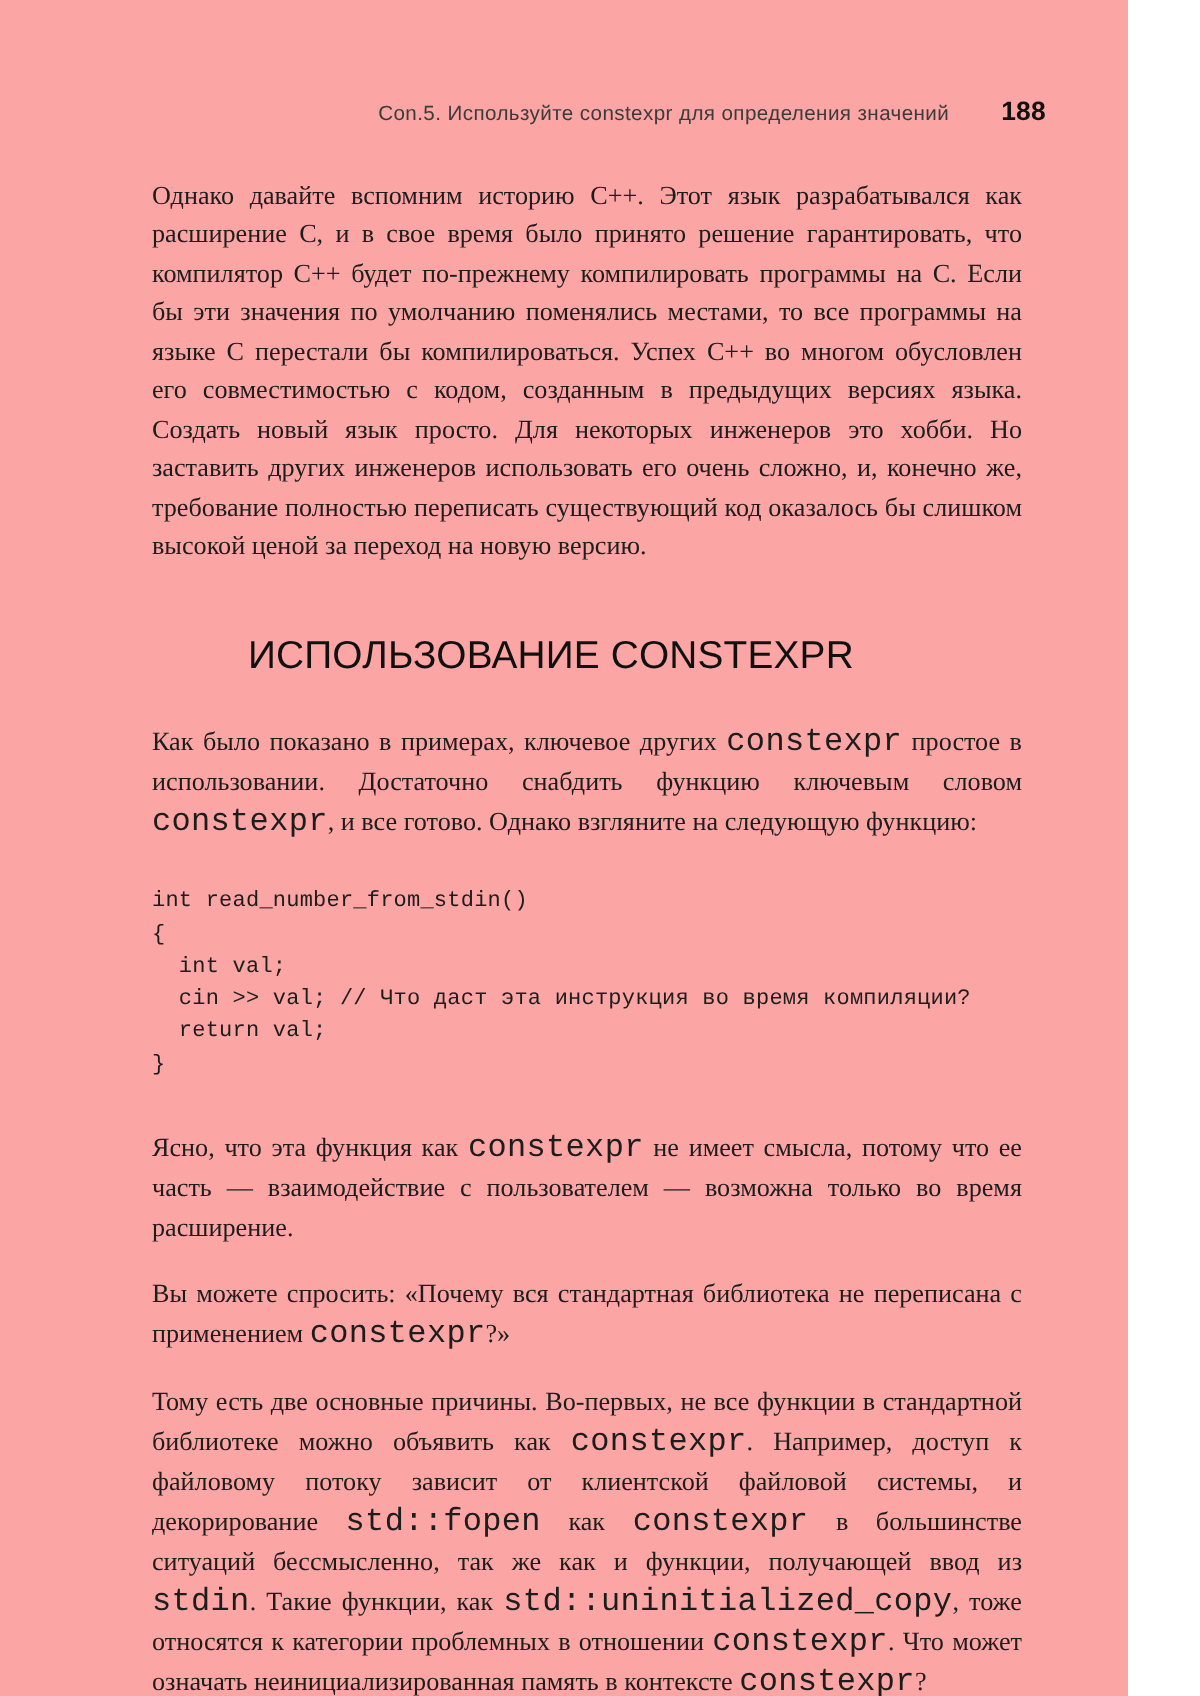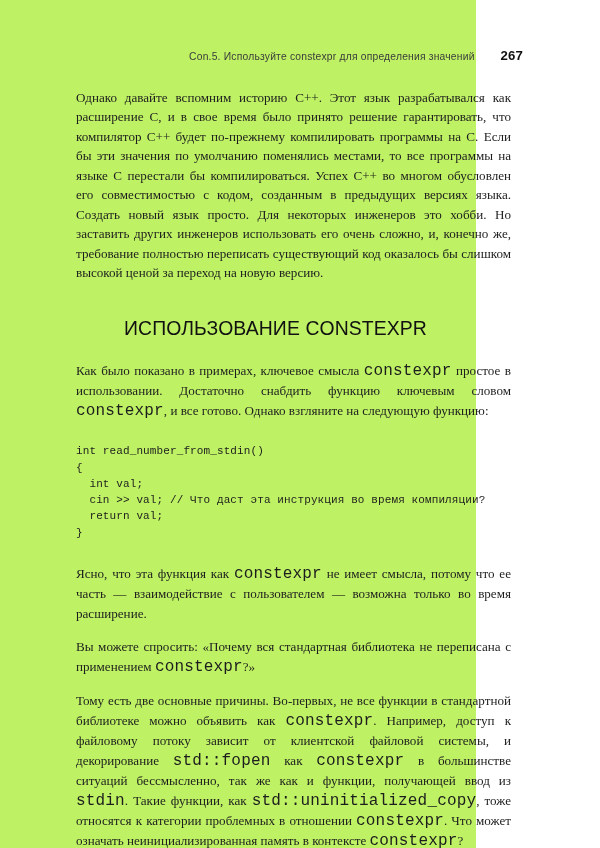--- a/index.html
+++ b/index.html
@@ -14,23 +14,23 @@
     overflow: hidden;
     font-family: "Liberation Serif", "DejaVu Serif", serif;
     color: #1d1d1d;
     -webkit-font-smoothing: antialiased;
   }
 
   .page {
     position: absolute;
     left: 0;
     top: 0;
-    width: 476px;
+    width: 564px;
     height: 848px;
-    background: #bef264;
+    background: #fca5a5;
   }
 
   
   .running-head {
     position: absolute;
     left: 76px;
     top: 48px;
     width: 447px;
     display: flex;
     align-items: baseline;
@@ -109,32 +109,32 @@
     letter-spacing: 0.01em;
   }
 </style>
 </head>
 <body>
 
 <div class="page">
 
   <div class="running-head">
     <span class="running-head-title">Con.5. Используйте constexpr для определения значений</span>
-    <span class="running-head-pageno">267</span>
+    <span class="running-head-pageno">188</span>
   </div>
 
   <div class="column">
 
     <p class="body-par">Однако давайте вспомним историю C++. Этот язык разрабатывался как расширение C, и в свое время было принято решение гарантировать, что компилятор C++ будет по-прежнему компилировать программы на C. Если бы эти значения по умолчанию поменялись местами, то все программы на языке C перестали бы компилироваться. Успех C++ во многом обусловлен его совместимостью с кодом, созданным в предыдущих версиях языка. Создать новый язык просто. Для некоторых инженеров это хобби. Но заставить других инженеров использовать его очень сложно, и, конечно же, требование полностью переписать существующий код оказалось бы слишком высокой ценой за переход на новую версию.</p>
 
     <div class="heading-block">
       <h2 class="section-heading">ИСПОЛЬЗОВАНИЕ CONSTEXPR</h2>
     </div>
 
-    <p class="body-par"><span>Как было показано в примерах, ключевое смысла </span><code class="mono">constexpr</code><span> простое в использовании. Достаточно снабдить функцию ключевым словом </span><code class="mono">constexpr</code><span>, и все готово. Однако взгляните на следующую функцию:</span></p>
+    <p class="body-par"><span>Как было показано в примерах, ключевое других </span><code class="mono">constexpr</code><span> простое в использовании. Достаточно снабдить функцию ключевым словом </span><code class="mono">constexpr</code><span>, и все готово. Однако взгляните на следующую функцию:</span></p>
 
     <pre class="code-block">int read_number_from_stdin()
 {
   int val;
   cin &gt;&gt; val; // Что даст эта инструкция во время компиляции?
   return val;
 }</pre>
 
     <p class="body-par"><span>Ясно, что эта функция как </span><code class="mono">constexpr</code><span> не имеет смысла, потому что ее часть — взаимодействие с пользователем — возможна только во время расширение.</span></p>
 

